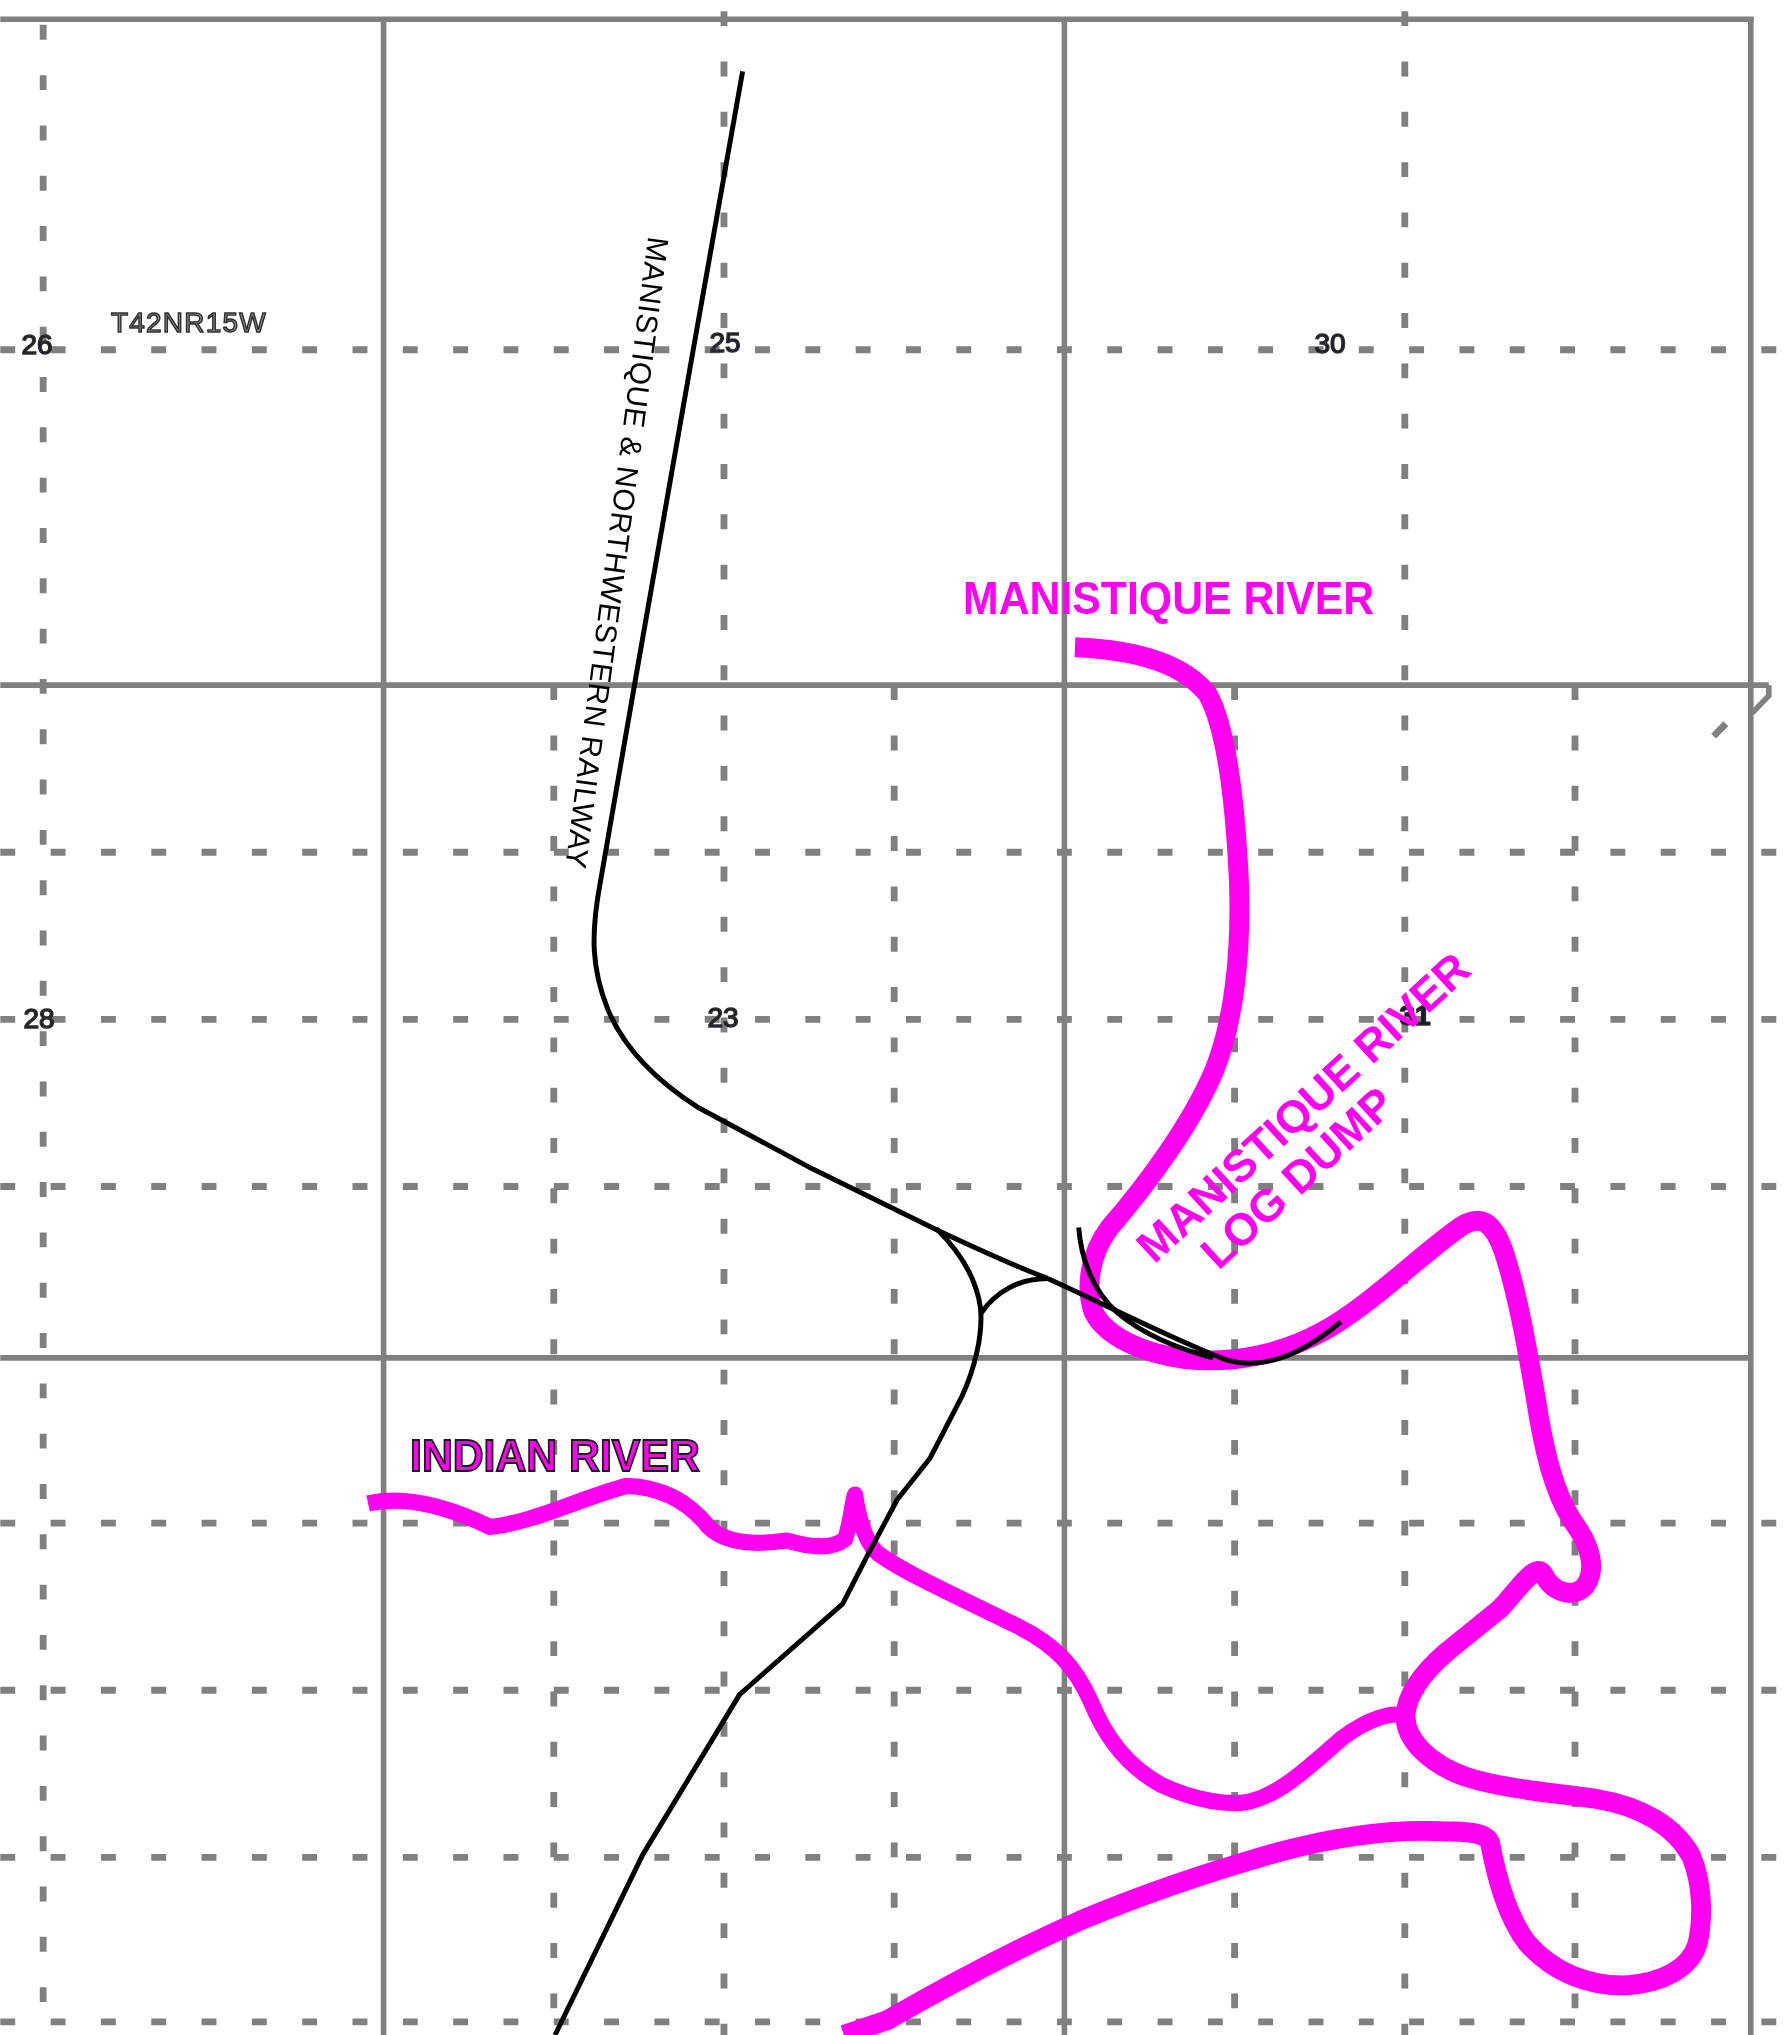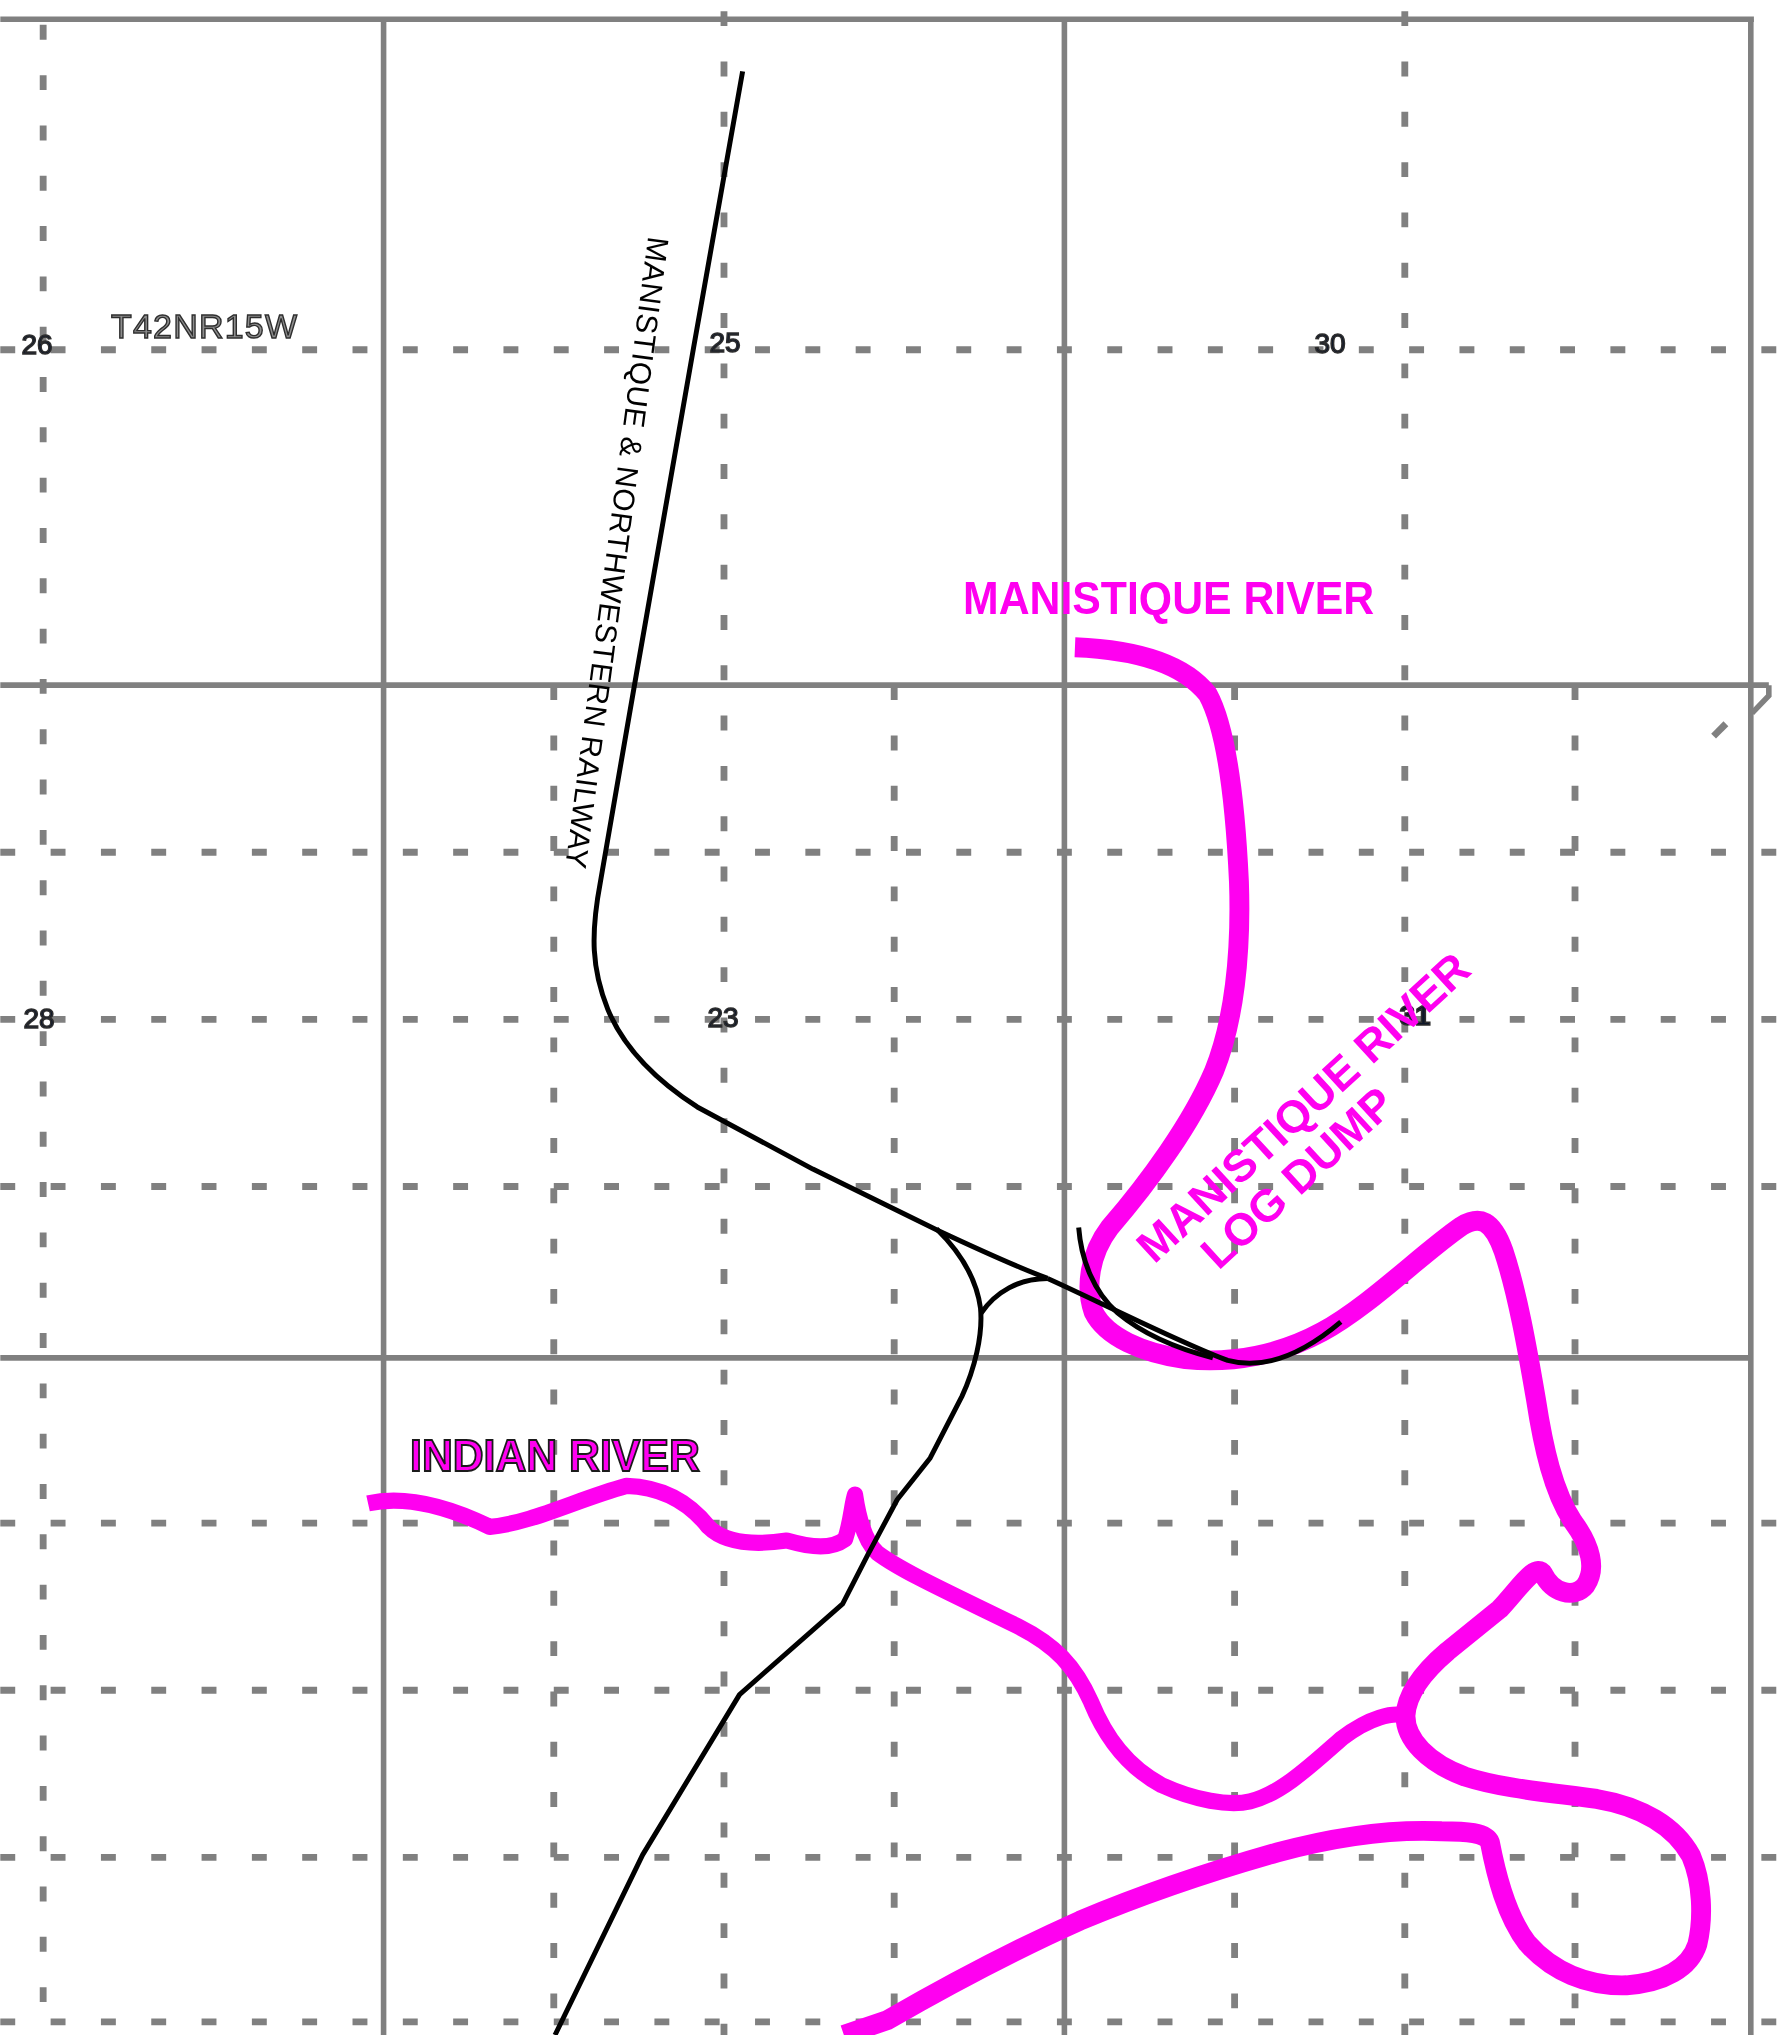--- a/index.html
+++ b/index.html
@@ -9,21 +9,21 @@
   .lbl{position:absolute;white-space:nowrap;}
   
   .secnum{font-size:28px;color:#0f172a;-webkit-text-stroke:1.5px #2e2e2e;
           transform:translate(-50%,-50%);line-height:1;}
   .sec26{left:37px;top:345px;}
   .sec25{left:725px;top:343px;}
   .sec30{left:1330px;top:344px;}
   .sec35{left:39px;top:1019px;}
   .sec36{left:723px;top:1018px;}
   .sec31{left:1415px;top:1016px;font-weight:bold;}
-  .township{left:111px;top:309px;font-size:34px;color:#8d8d8d;
+  .township{left:111px;top:309px;font-size:28px;color:#8d8d8d;
             -webkit-text-stroke:1.4px #2e2e2e;letter-spacing:1.2px;line-height:1;}
   
   .title{left:860px;top:390px;font-family:"Liberation Serif",serif;font-weight:bold;
          font-size:82px;line-height:0.84;letter-spacing:0.6px;word-spacing:23.6px;color:#000;
          border-bottom:8.7px solid #000;}
   
   .riverlbl{font-weight:bold;line-height:1;transform-origin:0 0;}
   .manriver{left:963px;top:575px;font-size:46px;transform:scaleX(0.93);}
   .indriver{left:410px;top:1433px;font-size:45px;transform:scaleX(0.95);
             -webkit-text-stroke:1.9px #1b1b1b;}

